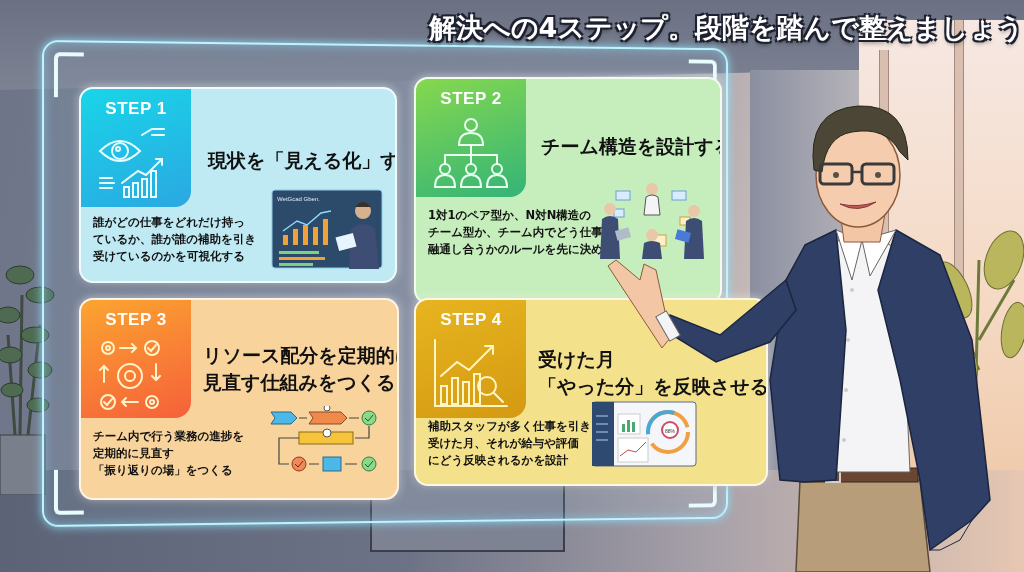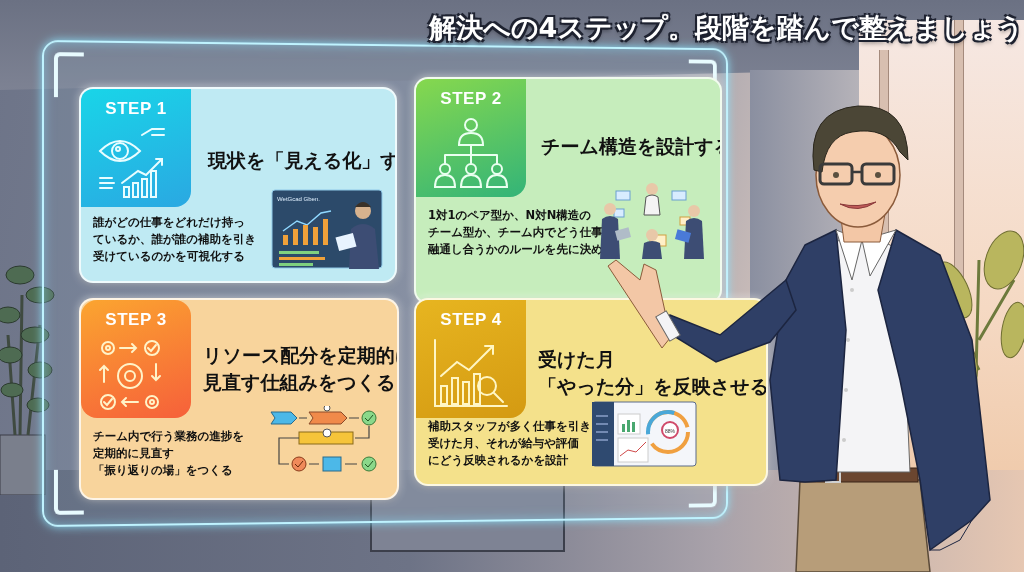--- a/index.html
+++ b/index.html
@@ -87,21 +87,21 @@
   .card .card-desc {
     position: absolute; font-weight: bold; color: #111; font-size: 11.5px; line-height: 17px; white-space: pre-line;
   }
   .card .illus { position: absolute; }
 
   .card1 { left: 79px; top: 87px; width: 318px; height: 196px; background: #bfeaf3; }
   .card1 .badge { background: linear-gradient(160deg, #19d5e8 0%, #2aa8e2 100%); }
   .card2 { left: 414px; top: 77px; width: 308px; height: 227px; background: #c6edbc; }
   .card2 .badge { background: linear-gradient(160deg, #86d84e 0%, #33b478 100%); }
   .card3 { left: 79px; top: 298px; width: 320px; height: 202px; background: #f8d49c; }
-  .card3 .badge { background: linear-gradient(160deg, #fba530 0%, #f6603a 100%); border-radius: 16px; }
+  .card3 .badge { background: linear-gradient(160deg, #fba530 0%, #f6603a 100%); }
   .card4 { left: 414px; top: 298px; width: 354px; height: 188px; background: #f4e18b; }
   .card4 .badge { background: linear-gradient(160deg, #e7b520 0%, #d49a12 100%); }
 
   
   .person { position: absolute; left: 600px; top: 80px; width: 424px; height: 492px; }
 </style>
 </head>
 <body>
 
 <div class="scene">

